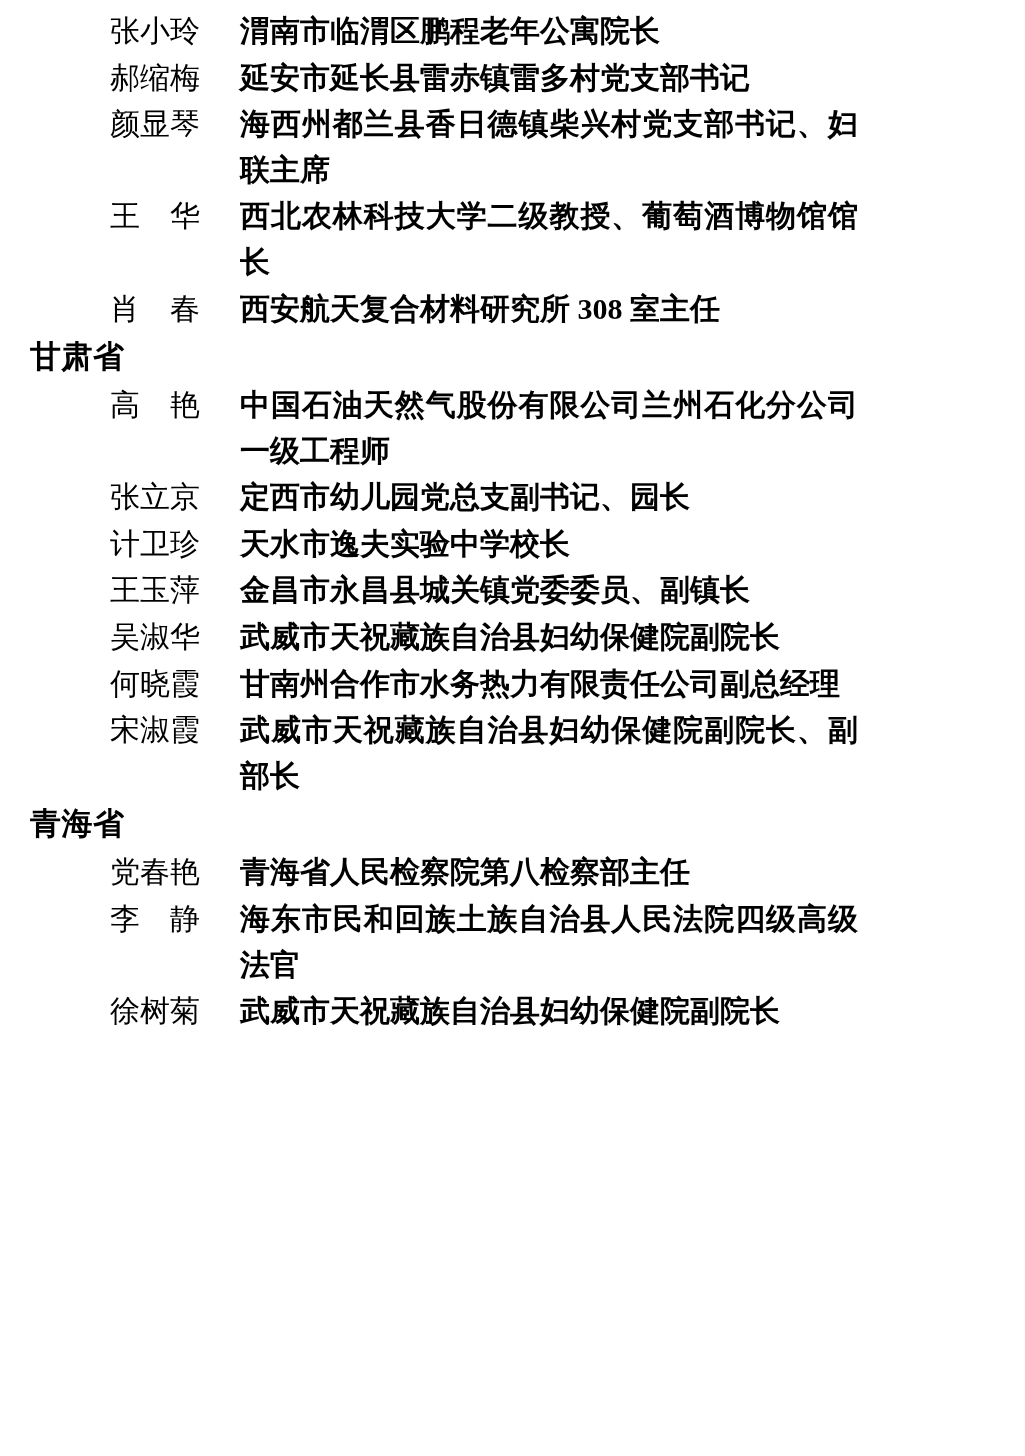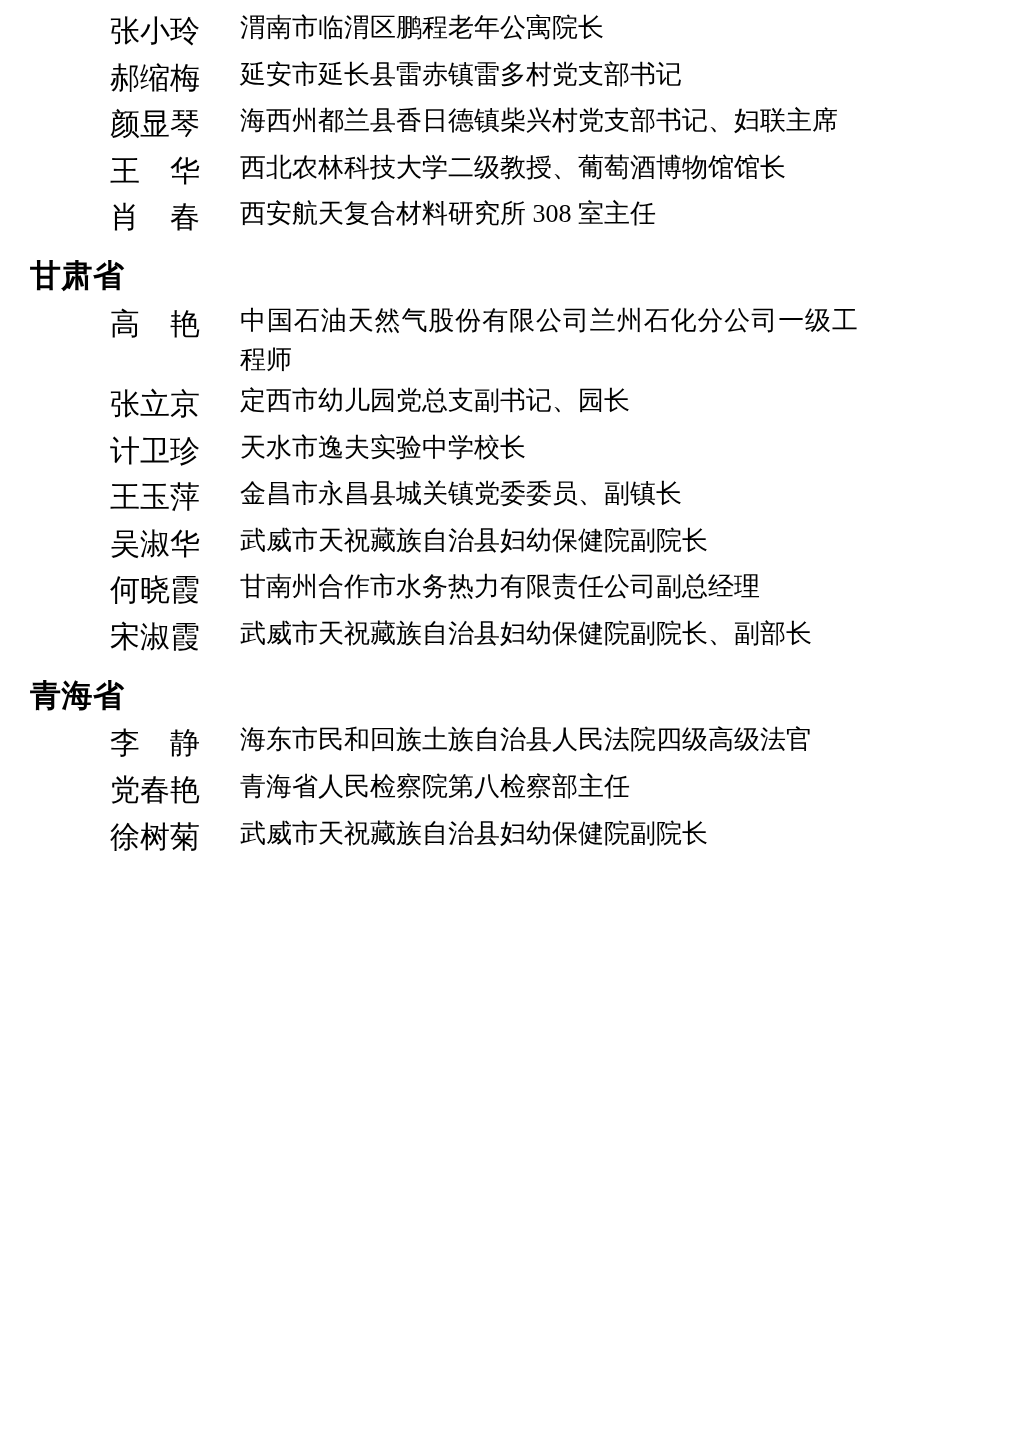--- a/index.html
+++ b/index.html
@@ -18,44 +18,45 @@
     width: 888px;
     height: 1456px;
     box-sizing: border-box;
     padding: 8px 28px 16px 22px;
     position: relative;
   }
   .section-heading {
     font-size: 31px;
     font-weight: bold;
     line-height: 1.45;
-    margin: 14px 0 2px 8px;
+    margin: 4px 0 2px 8px;
     letter-spacing: 0.5px;
   }
   .entry {
     display: flex;
     align-items: flex-start;
     line-height: 1.52;
     margin: 0 0 1px 0;
   }
   .entry .name {
     flex: 0 0 auto;
     width: 130px;
     font-size: 30px;
     padding-left: 88px;
     box-sizing: content-box;
     text-align: left;
     white-space: pre;
   }
   .entry .desc {
     flex: 1 1 auto;
-    font-size: 26px;
+    font-size: 30px;
     text-align: justify;
     text-justify: inter-ideograph;
     padding-right: 2px;
+    font-weight: bold;
   }
 </style>
 </head>
 <body>
 
 <div class="page">
 
   <div class="entry">
     <div class="name">张小玲</div>
     <div class="desc">渭南市临渭区鹏程老年公寓院长</div>
@@ -114,27 +115,27 @@
   </div>
 
   <div class="entry">
     <div class="name">宋淑霞</div>
     <div class="desc">武威市天祝藏族自治县妇幼保健院副院长、副部长</div>
   </div>
 
   <div class="section-heading">青海省</div>
 
   <div class="entry">
-    <div class="name">李　静</div>
-    <div class="desc">海东市民和回族土族自治县人民法院四级高级法官</div>
+    <div class="name">党春艳</div>
+    <div class="desc">青海省人民检察院第八检察部主任</div>
   </div>
 
   <div class="entry">
-    <div class="name">党春艳</div>
-    <div class="desc">青海省人民检察院第八检察部主任</div>
+    <div class="name">李　静</div>
+    <div class="desc">海东市民和回族土族自治县人民法院四级高级法官</div>
   </div>
 
   <div class="entry">
     <div class="name">徐树菊</div>
     <div class="desc">武威市天祝藏族自治县妇幼保健院副院长</div>
   </div>
 
 
 </div>
 

